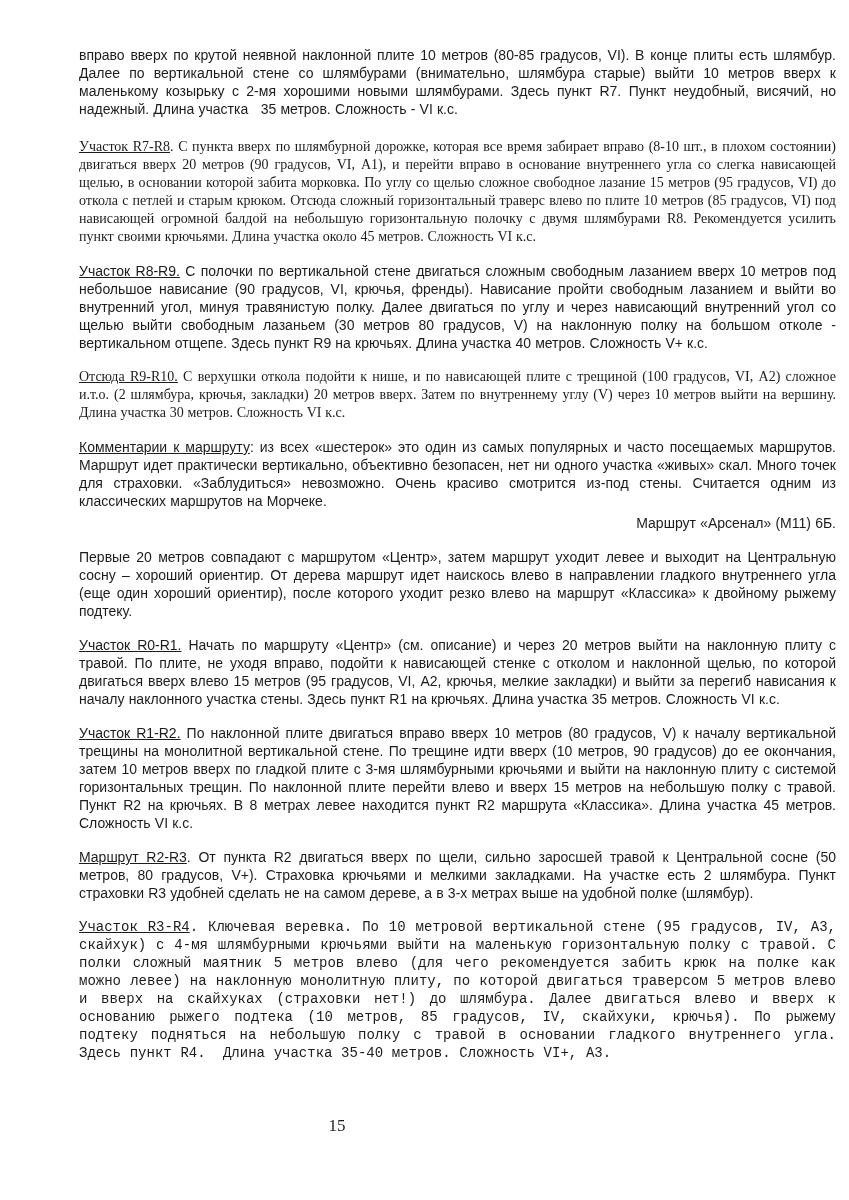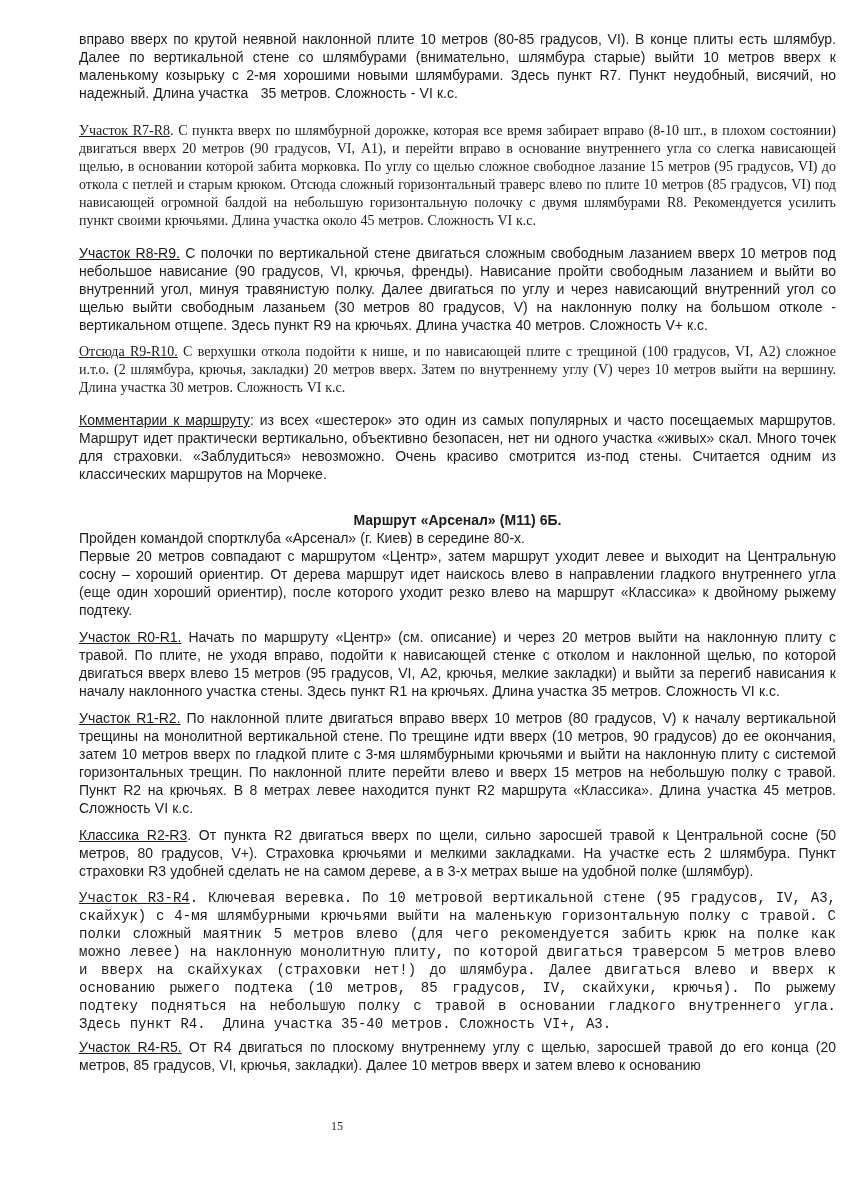--- a/index.html
+++ b/index.html
@@ -15,44 +15,44 @@
     color: #1c1c1c;
     -webkit-font-smoothing: antialiased;
   }
   .page-body {
     position: absolute;
     left: 79px;
     top: 30px;
     width: 757px;
   }
   p.para {
-    margin: 0 0 9px 0;
+    margin: 16px 0 9px 0;
     text-align: justify;
     font-size: 14px;
     line-height: 18px;
     word-spacing: 0.02em;
   }
   p.mb20 { margin-bottom: 20px; }
   p.mb14 { margin-bottom: 14px; font-family: Liberation Serif, serif; }
   p.mb5  { margin-bottom: 5px; font-family: Liberation Mono, monospace; }
   p.mb0  { margin-bottom: 0; }
   p.heading {
-    font-weight: bold;
-    text-align: center;
-    margin: 28px 0 0 0;
+    font-weight: normal;
+    text-align: right;
+    margin: 4px 0 0 0;
   }
   .lbl { text-decoration: underline; }
   .page-number {
     position: absolute;
     left: 0;
     top: 1117px;
     width: 674px;
     text-align: center;
     font-family: "Liberation Serif", serif;
-    font-size: 12px;
+    font-size: 17px;
     line-height: 18px;
     color: #1c1c1c;
   }
 </style>
 </head>
 <body>
 
 <div class="page-body">
 
   <p class="para mb20">вправо вверх по крутой неявной наклонной плите 10 метров (80-85 градусов, VI). В конце плиты есть шлямбур. Далее по вертикальной стене со шлямбурами (внимательно, шлямбура старые) выйти 10 метров вверх к маленькому козырьку с 2-мя хорошими новыми шлямбурами. Здесь пункт R7. Пункт неудобный, висячий, но надежный. Длина участка&nbsp;&nbsp; 35 метров. Сложность - VI к.с.</p>
@@ -60,29 +60,27 @@
   <p class="para mb14"><span class="lbl">Участок R7-R8</span><span>. С пункта вверх по шлямбурной дорожке, которая все время забирает вправо (8-10 шт., в плохом состоянии) двигаться вверх 20 метров (90 градусов, VI, А1), и перейти вправо в основание внутреннего угла со слегка нависающей щелью, в основании которой забита морковка. По углу со щелью сложное свободное лазание 15 метров (95 градусов, VI) до откола с петлей и старым крюком. Отсюда сложный горизонтальный траверс влево по плите 10 метров (85 градусов, VI) под нависающей огромной балдой на небольшую горизонтальную полочку с двумя шлямбурами R8. Рекомендуется усилить пункт своими крючьями. Длина участка около 45 метров. Сложность VI к.с.</span></p>
 
   <p class="para"><span class="lbl">Участок R8-R9.</span><span> С полочки по вертикальной стене двигаться сложным свободным лазанием вверх 10 метров под небольшое нависание (90 градусов, VI, крючья, френды). Нависание пройти свободным лазанием и выйти во внутренний угол, минуя травянистую полку. Далее двигаться по углу и через нависающий внутренний угол со щелью выйти свободным лазаньем (30 метров 80 градусов, V) на наклонную полку на большом отколе - вертикальном отщепе. Здесь пункт R9 на крючьях. Длина участка 40 метров. Сложность V+ к.с.</span></p>
 
   <p class="para mb14"><span class="lbl">Отсюда R9-R10.</span><span> С верхушки откола подойти к нише, и по нависающей плите с трещиной (100 градусов, VI, А2) сложное и.т.о. (2 шлямбура, крючья, закладки) 20 метров вверх. Затем по внутреннему углу (V) через 10 метров выйти на вершину. Длина участка 30 метров. Сложность VI к.с.</span></p>
 
   <p class="para mb0"><span class="lbl">Комментарии к маршруту</span><span>: из всех «шестерок» это один из самых популярных и часто посещаемых маршрутов. Маршрут идет практически вертикально, объективно безопасен, нет ни одного участка «живых» скал. Много точек для страховки. «Заблудиться» невозможно. Очень красиво смотрится из-под стены. Считается одним из классических маршрутов на Морчеке.</span></p>
 
   <p class="para heading">Маршрут «Арсенал» (М11) 6Б.</p>
 
-  <p class="para mb0">Пройден командой спортклуба «Арсенал» (г. Киев) в середине 80-х.</p>
 
   <p class="para">Первые 20 метров совпадают с маршрутом «Центр», затем маршрут уходит левее и выходит на Центральную сосну – хороший ориентир. От дерева маршрут идет наискось влево в направлении гладкого внутреннего угла (еще один хороший ориентир), после которого уходит резко влево на маршрут «Классика» к двойному рыжему подтеку.</p>
 
   <p class="para"><span class="lbl">Участок R0-R1.</span><span> Начать по маршруту «Центр» (см. описание) и через 20 метров выйти на наклонную плиту с травой. По плите, не уходя вправо, подойти к нависающей стенке с отколом и наклонной щелью, по которой двигаться вверх влево 15 метров (95 градусов, VI, А2, крючья, мелкие закладки) и выйти за перегиб нависания к началу наклонного участка стены. Здесь пункт R1 на крючьях. Длина участка 35 метров. Сложность VI к.с.</span></p>
 
   <p class="para"><span class="lbl">Участок R1-R2.</span><span> По наклонной плите двигаться вправо вверх 10 метров (80 градусов, V) к началу вертикальной трещины на монолитной вертикальной стене. По трещине идти вверх (10 метров, 90 градусов) до ее окончания, затем 10 метров вверх по гладкой плите с 3-мя шлямбурными крючьями и выйти на наклонную плиту с системой горизонтальных трещин. По наклонной плите перейти влево и вверх 15 метров на небольшую полку с травой. Пункт R2 на крючьях. В 8 метрах левее находится пункт R2 маршрута «Классика». Длина участка 45 метров. Сложность VI к.с.</span></p>
 
-  <p class="para"><span class="lbl">Классика R2-R3</span><span>. От пункта R2 двигаться вверх по щели, сильно заросшей травой к Центральной сосне (50 метров, 80 градусов, V+). Страховка крючьями и мелкими закладками. На участке есть 2 шлямбура. Пункт страховки R3 удобней сделать не на самом дереве, а в 3-х метрах выше на удобной полке (шлямбур).</span></p>
+  <p class="para"><span class="lbl">Маршрут R2-R3</span><span>. От пункта R2 двигаться вверх по щели, сильно заросшей травой к Центральной сосне (50 метров, 80 градусов, V+). Страховка крючьями и мелкими закладками. На участке есть 2 шлямбура. Пункт страховки R3 удобней сделать не на самом дереве, а в 3-х метрах выше на удобной полке (шлямбур).</span></p>
 
   <p class="para mb5"><span class="lbl">Участок R3-R4</span><span>. Ключевая веревка. По 10 метровой вертикальной стене (95 градусов, IV, А3, скайхук) с 4-мя шлямбурными крючьями выйти на маленькую горизонтальную полку с травой. С полки сложный маятник 5 метров влево (для чего рекомендуется забить крюк на полке как можно левее) на наклонную монолитную плиту, по которой двигаться траверсом 5 метров влево и вверх на скайхуках (страховки нет!) до шлямбура. Далее двигаться влево и вверх к основанию рыжего подтека (10 метров, 85 градусов, IV, скайхуки, крючья). По рыжему подтеку подняться на небольшую полку с травой в основании гладкого внутреннего угла. Здесь пункт R4.&nbsp; Длина участка 35-40 метров. Сложность VI+, А3.</span></p>
 
-  <p class="para mb0"><span class="lbl">Участок R4-R5.</span><span> От R4 двигаться по плоскому внутреннему углу с щелью, заросшей травой до его конца (20 метров, 85 градусов, VI, крючья, закладки). Далее 10 метров вверх и затем влево к основанию</span></p>
 
 </div>
 
 <div class="page-number">15</div>
 
 </body></html>

